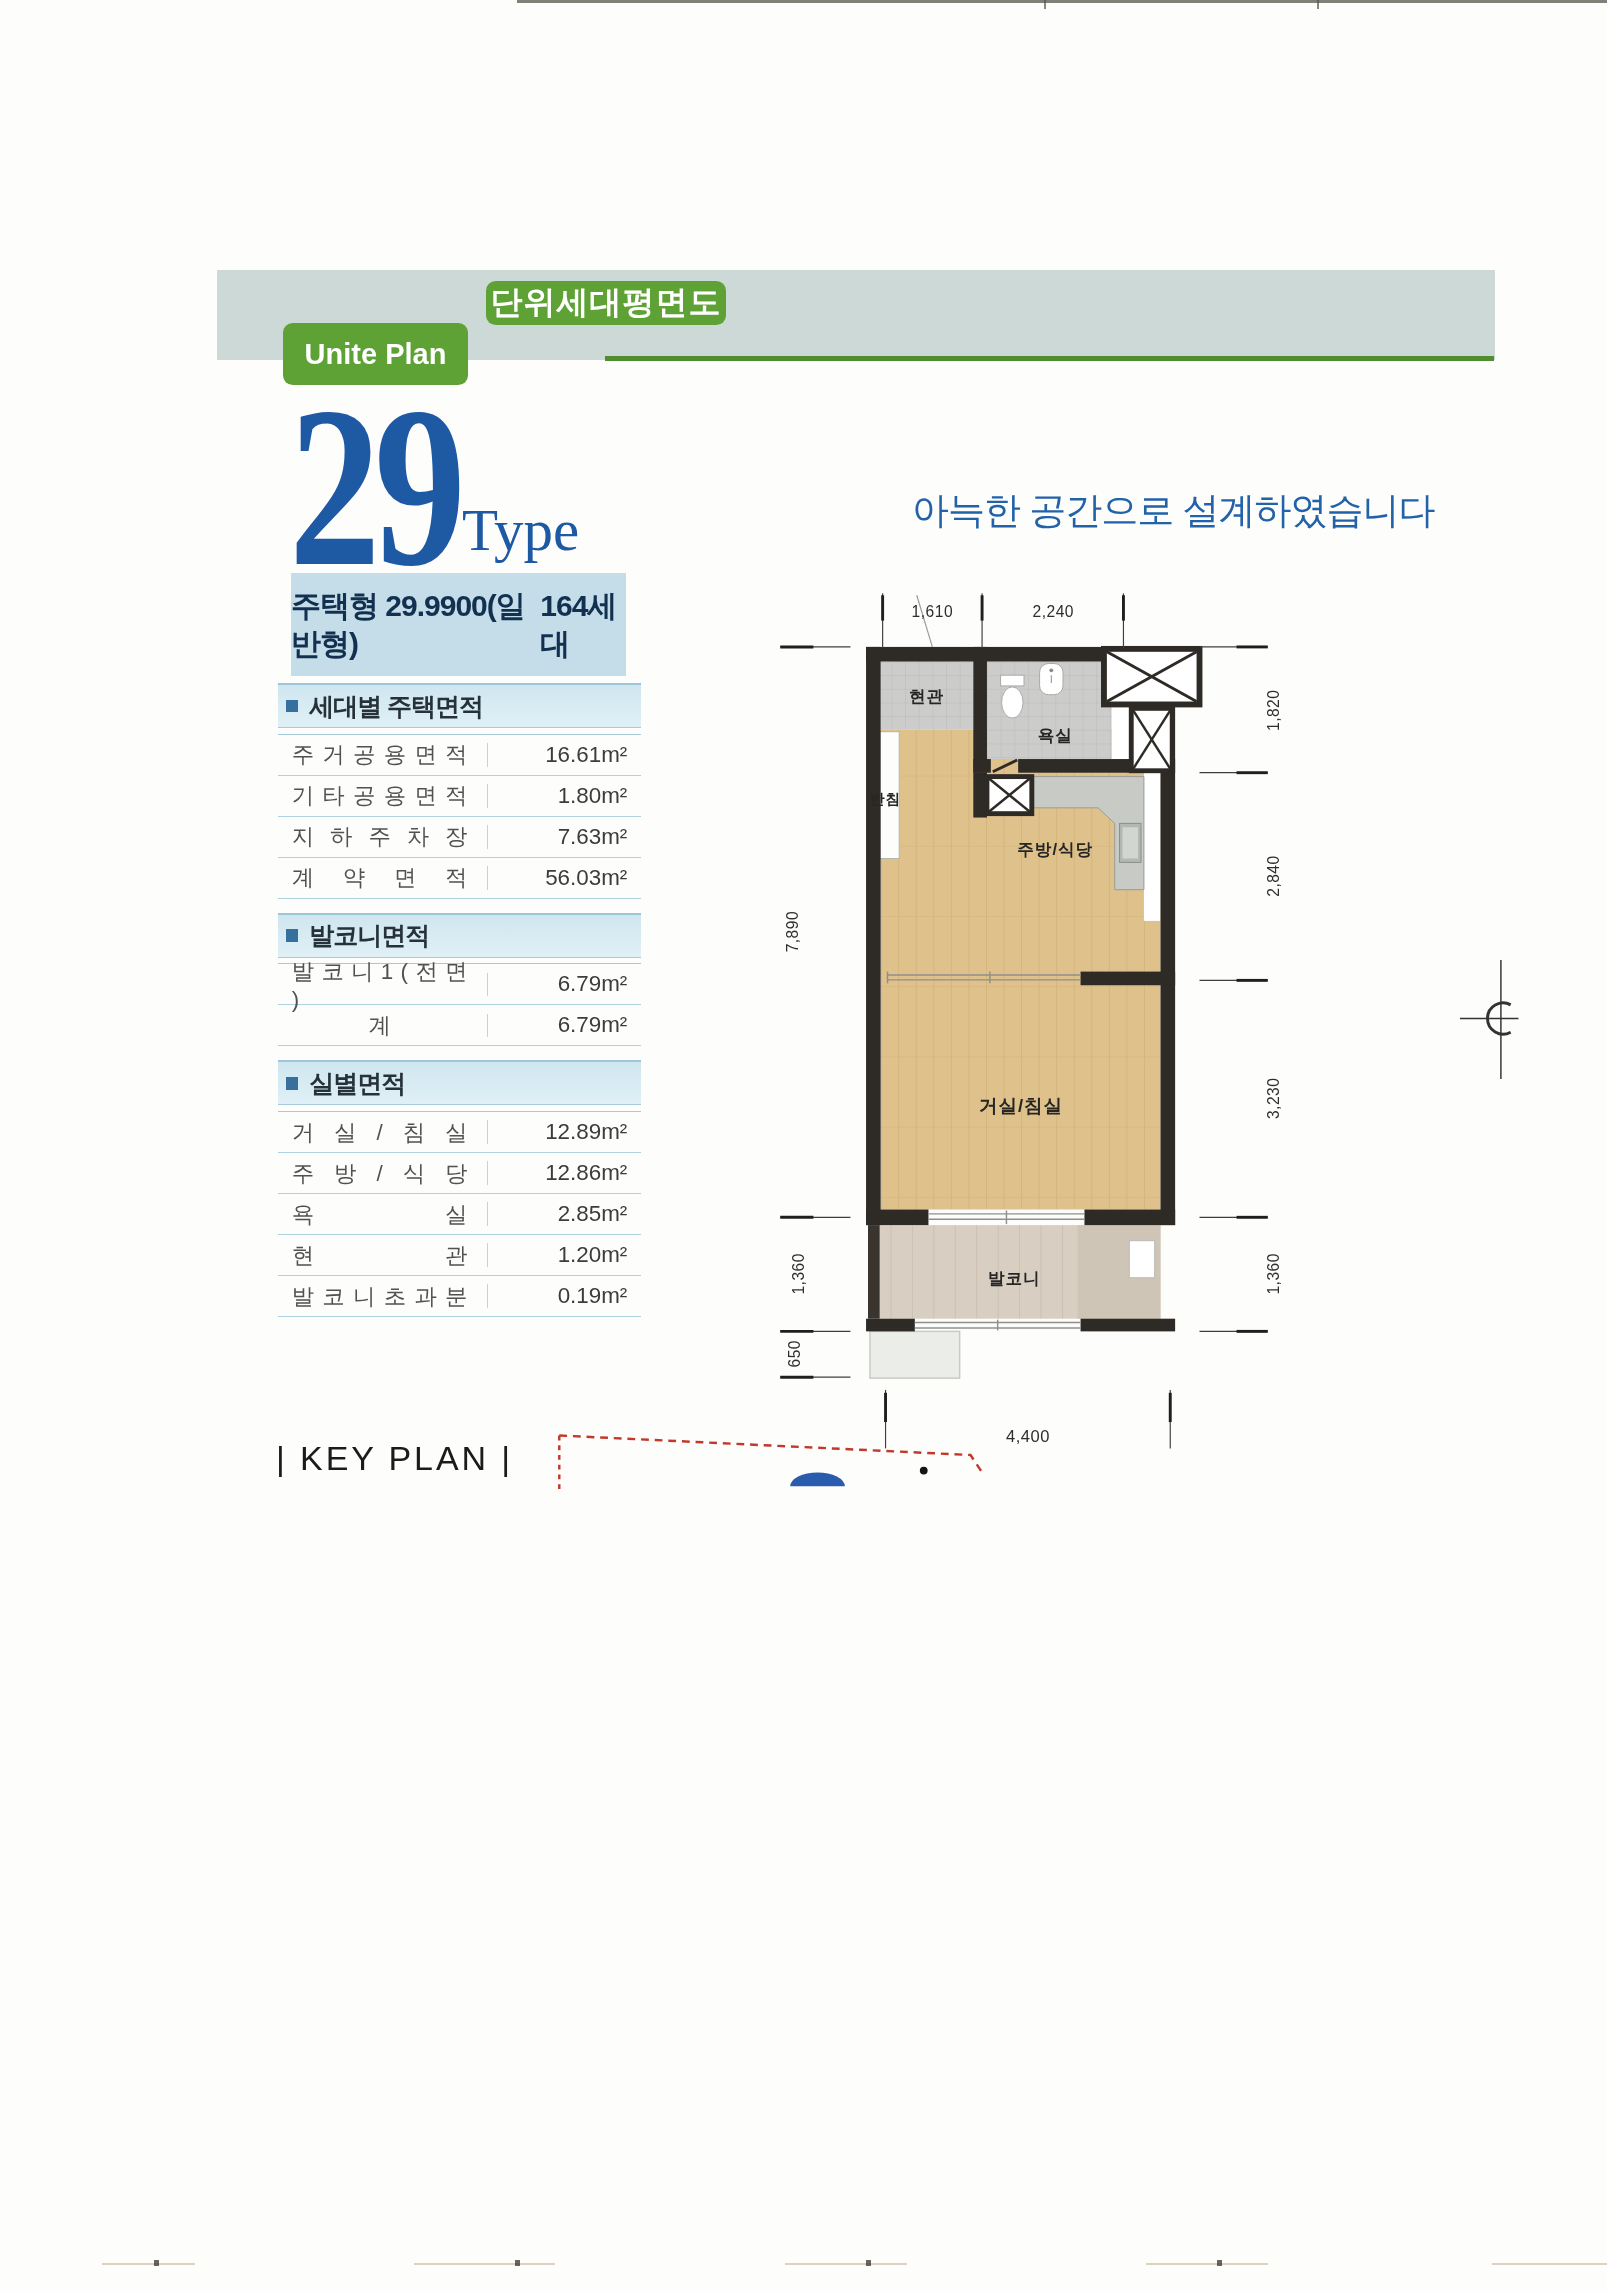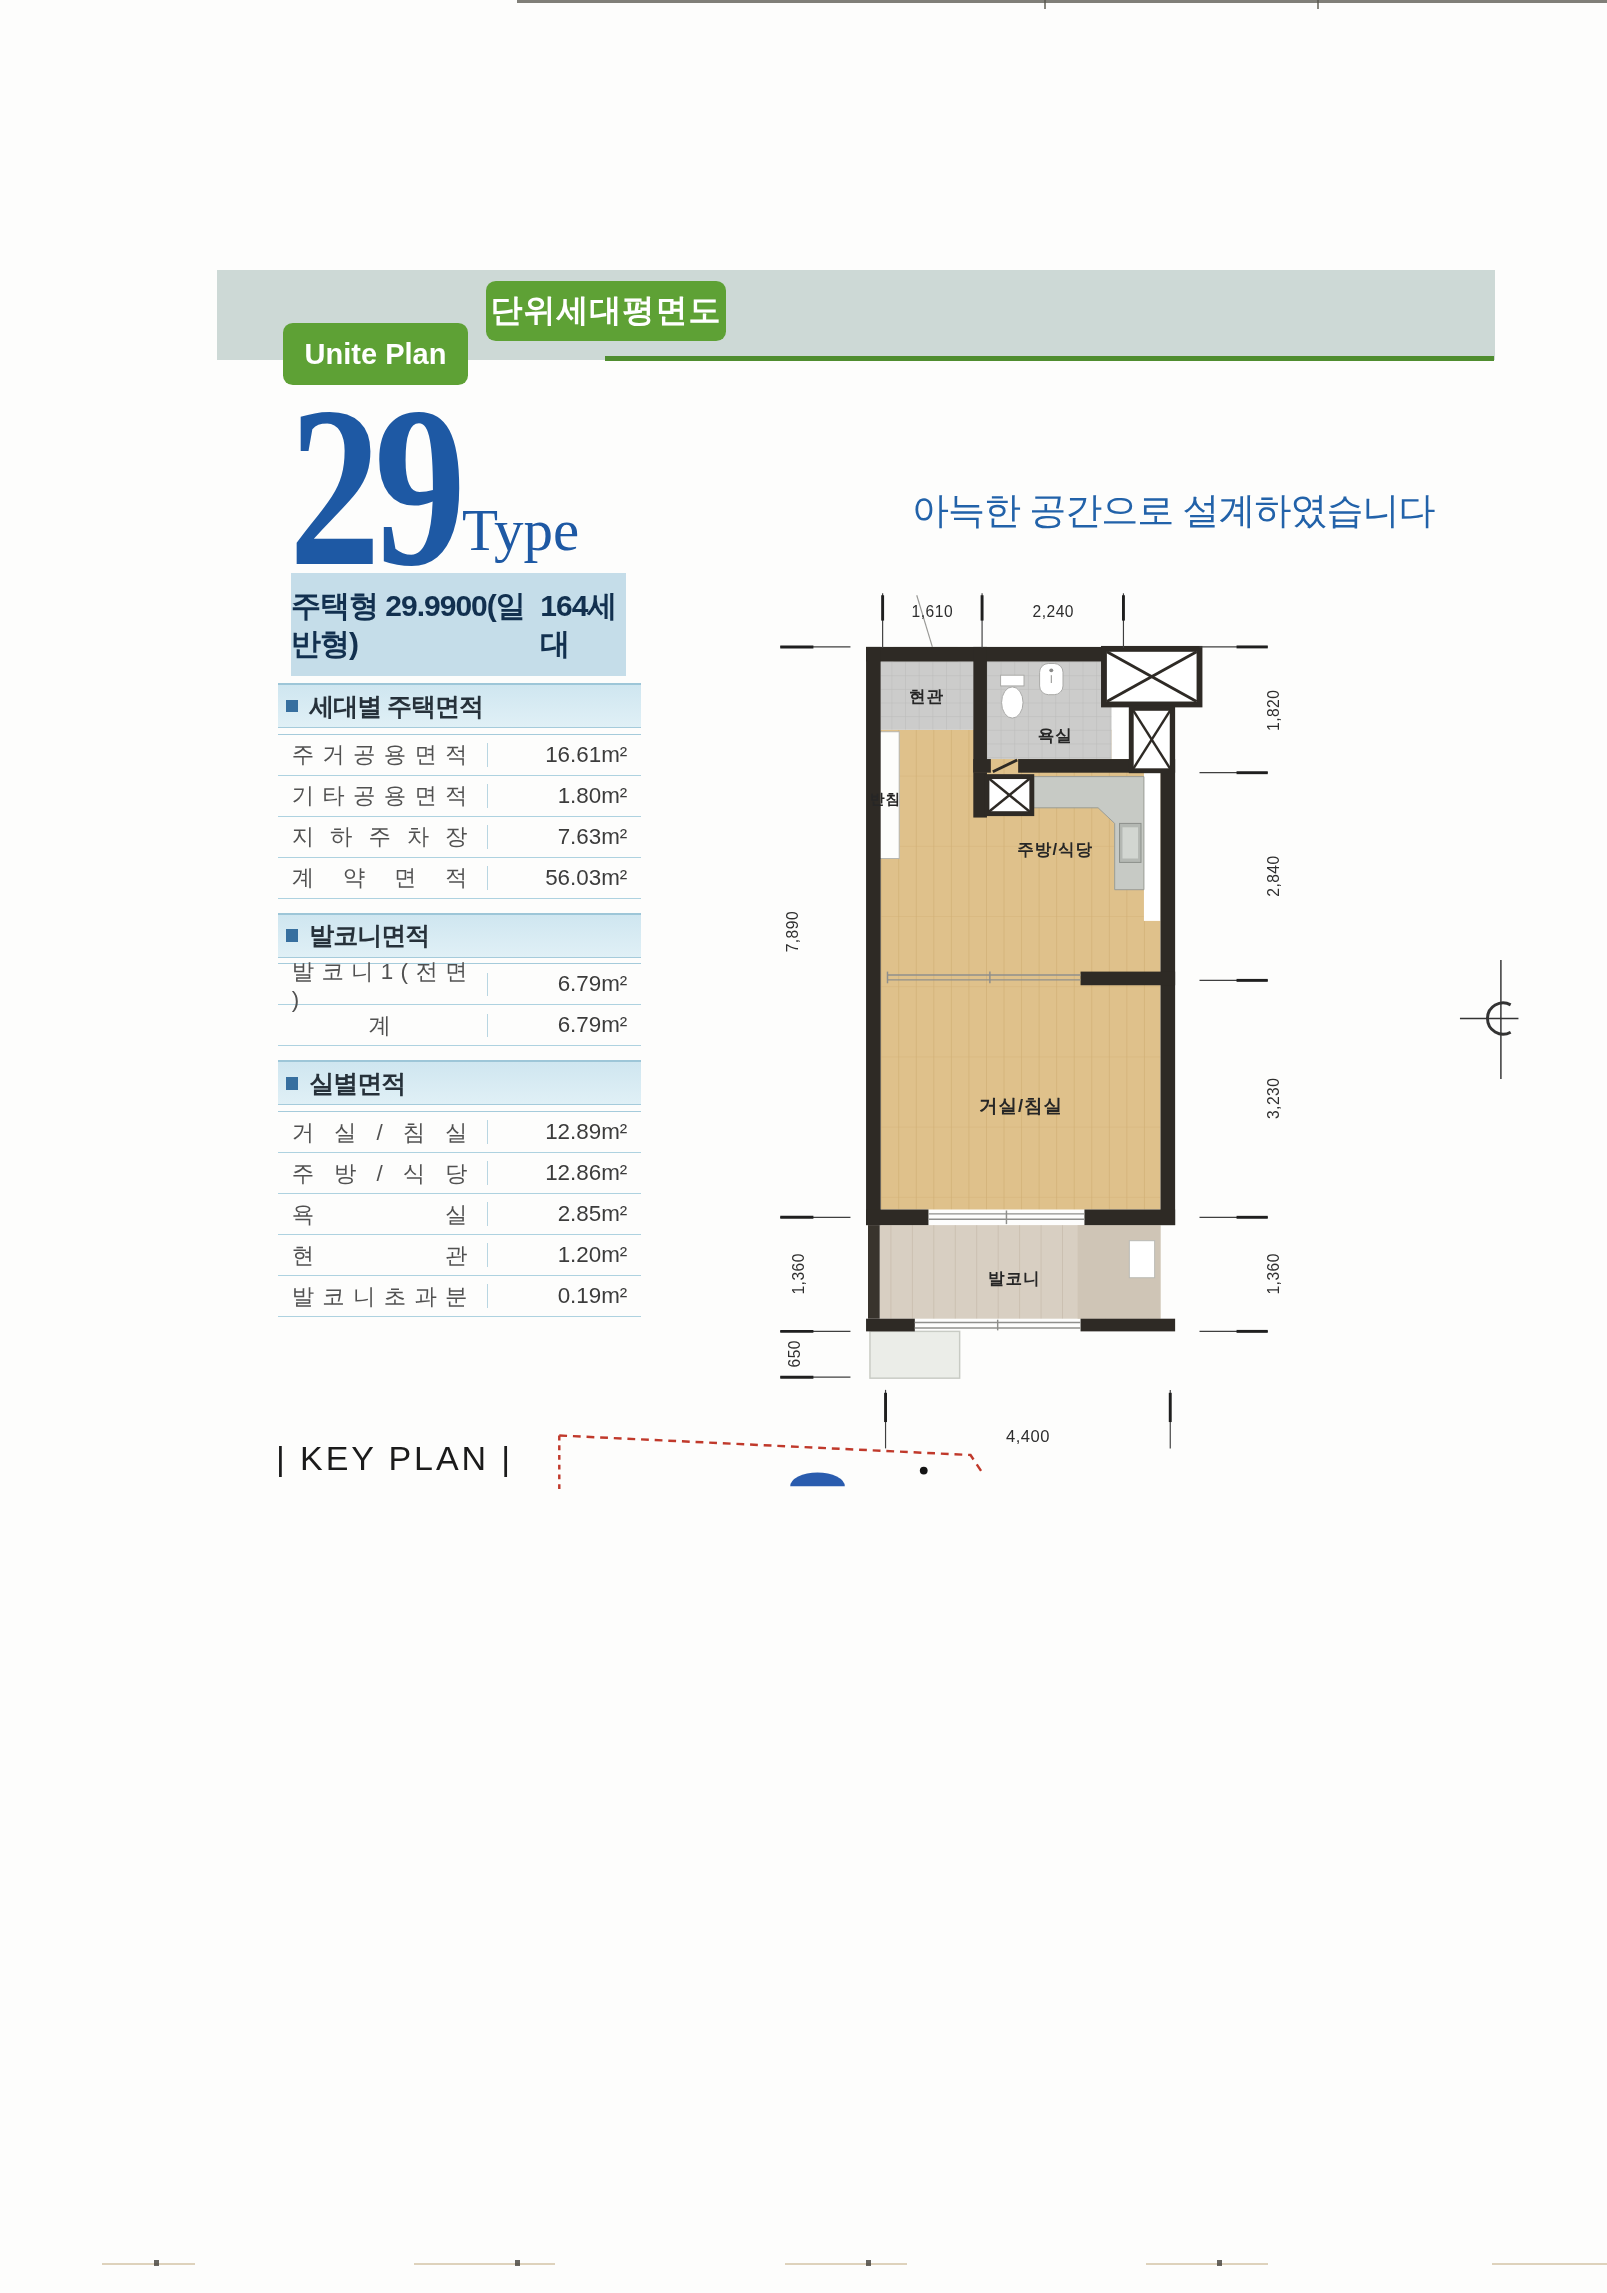--- a/index.html
+++ b/index.html
@@ -13,21 +13,21 @@
   .scanline{position:absolute;left:517px;top:0;width:1090px;height:2.9px;background:#56544c;opacity:.75;}
   .scantick{position:absolute;top:0;width:2px;height:8.8px;background:#56544c;opacity:.7;}
 
   
   .band{position:absolute;left:217px;top:270px;width:1278px;height:90px;background:#cdd9d6;}
   .band-underline{position:absolute;left:605px;top:356px;width:889px;height:4.9px;background:#4f8d2f;}
   .green-box{
     position:absolute;background:#5ea135;border-radius:9.8px;color:#fff;
     display:flex;align-items:center;justify-content:center;
   }
-  .tab-box{left:486px;top:281px;width:240px;height:60px;font-size:32px;font-weight:bold;letter-spacing:1px;}
+  .tab-box{left:486px;top:281px;width:240px;height:44px;font-size:32px;font-weight:bold;letter-spacing:1px;}
   .unite-box{left:283px;top:323px;width:185px;height:62px;font-size:29px;font-weight:600;}
 
   
   .type-number{
     position:absolute;left:289px;top:398px;font-family:"Liberation Serif","DejaVu Serif",serif;
     font-weight:bold;font-size:229px;line-height:0.78;color:#1e59a4;
     letter-spacing:-7.8px;transform:scaleX(.8);transform-origin:left top;
   }
   .type-suffix{
     position:absolute;left:462px;top:501px;font-family:"Liberation Serif","DejaVu Serif",serif;

